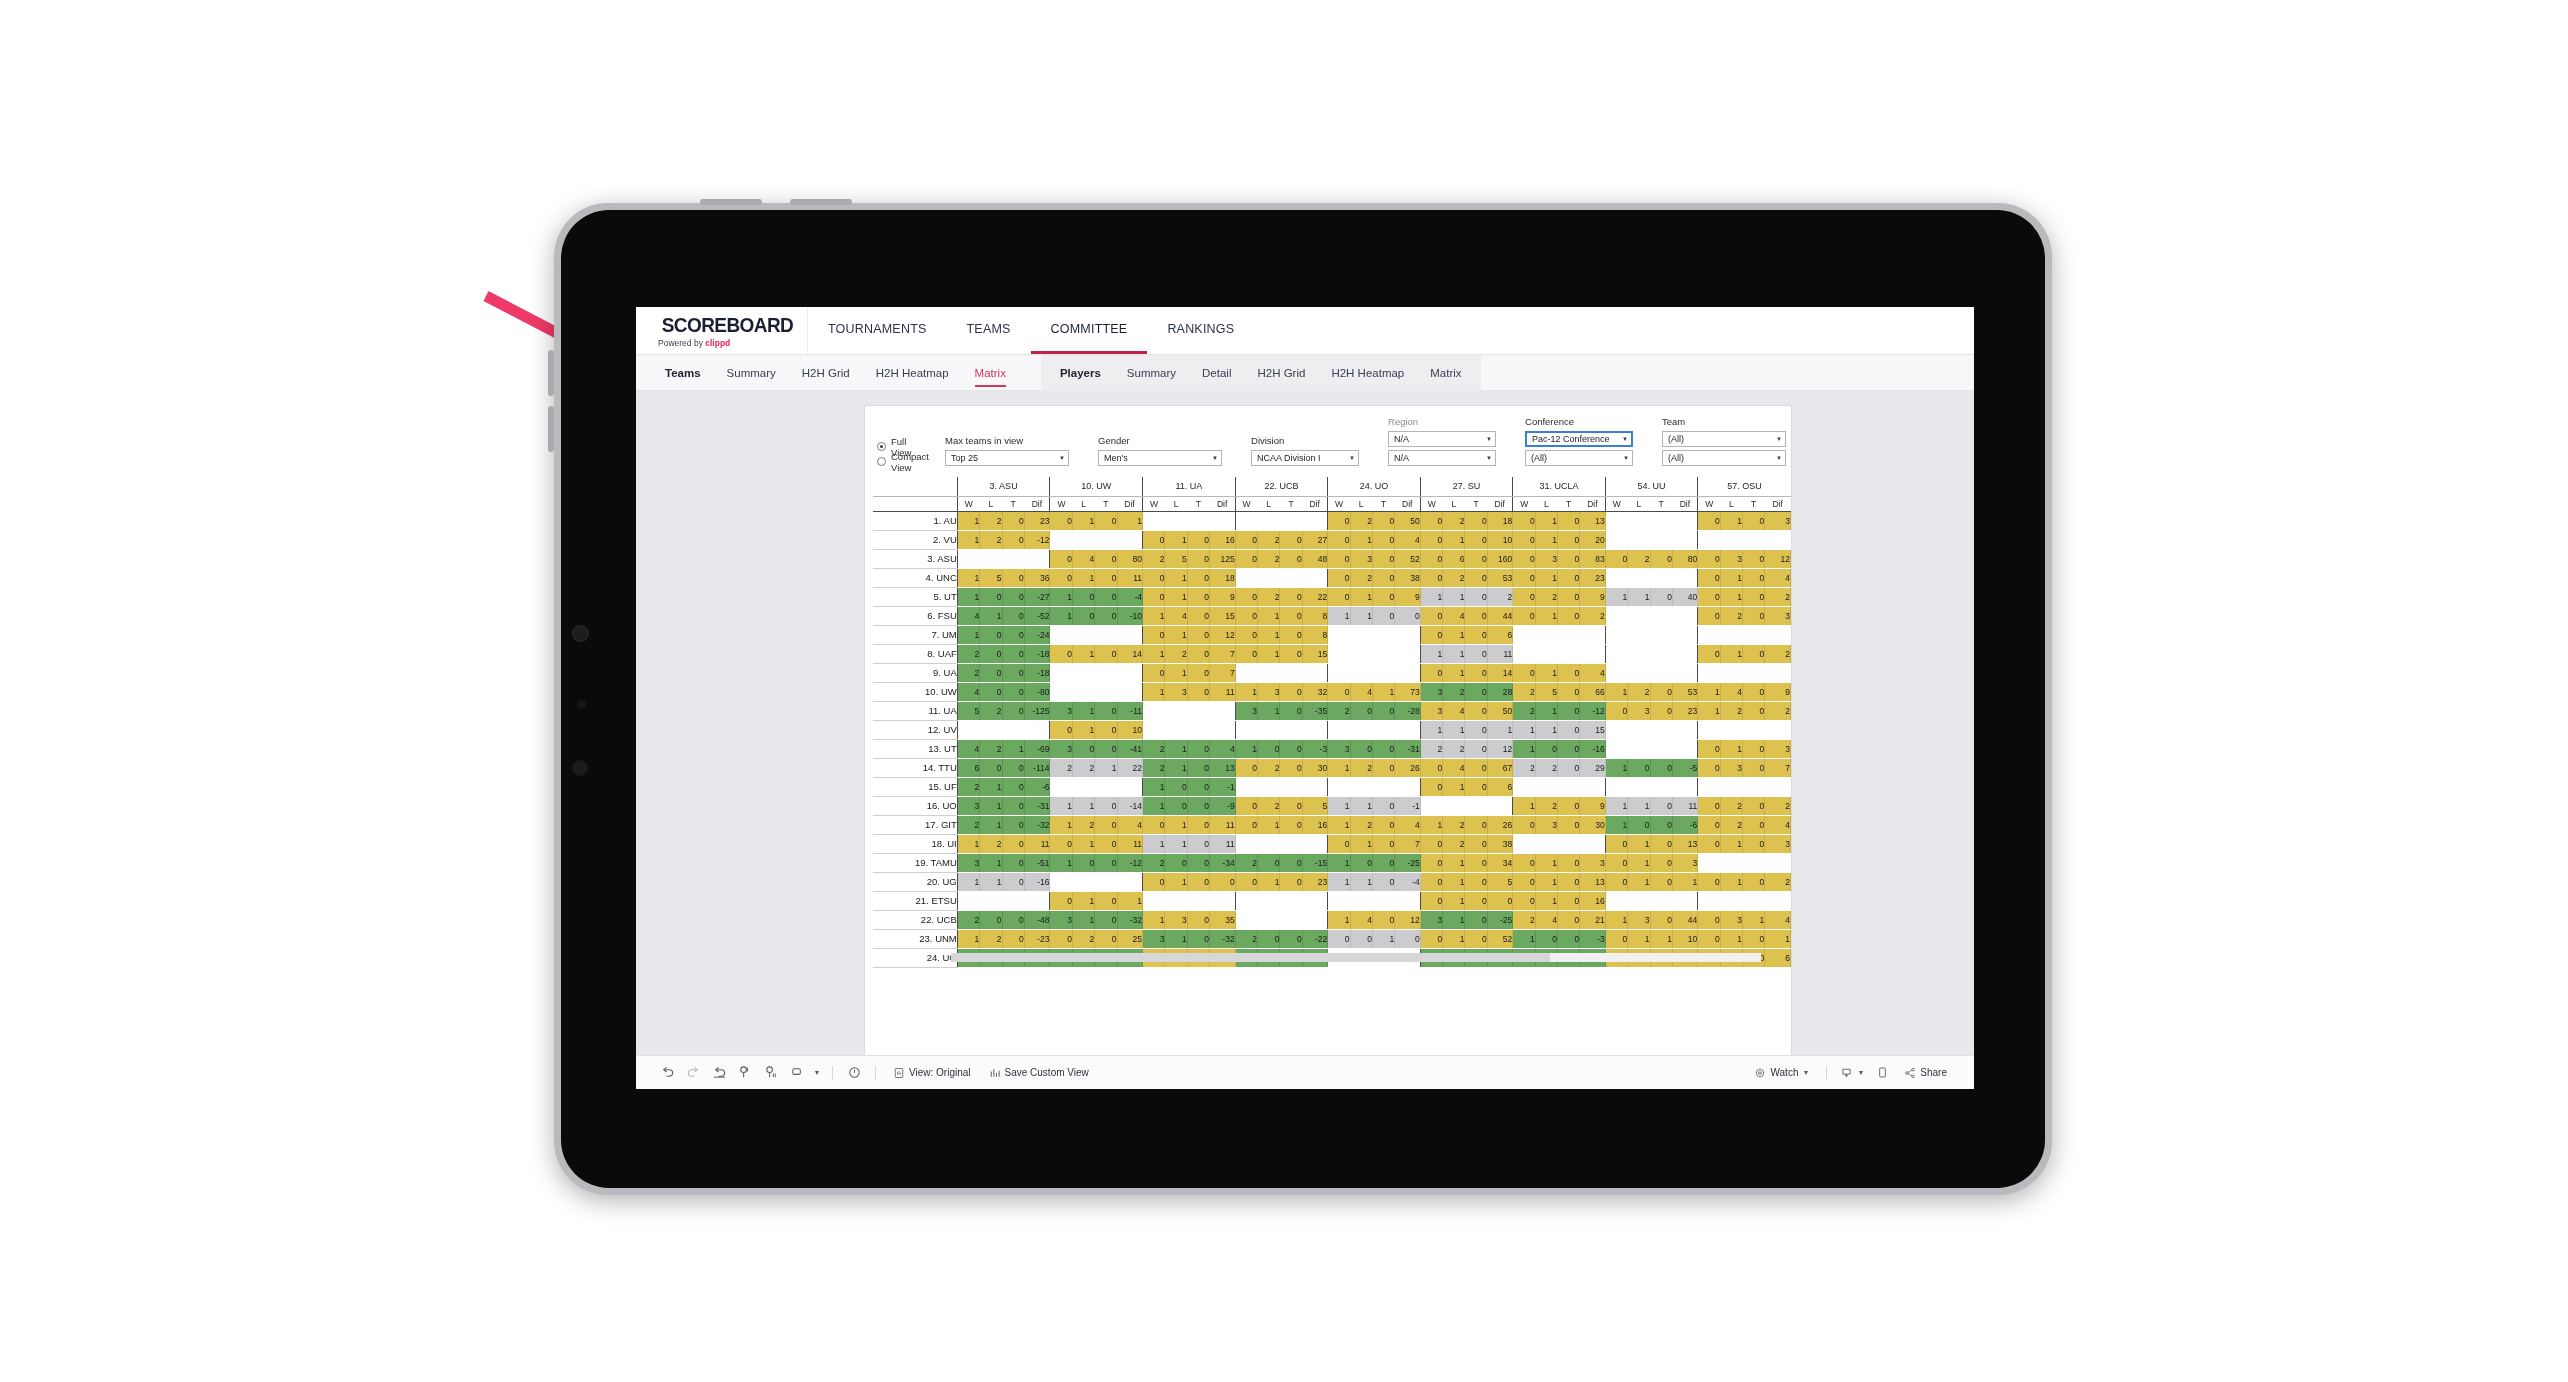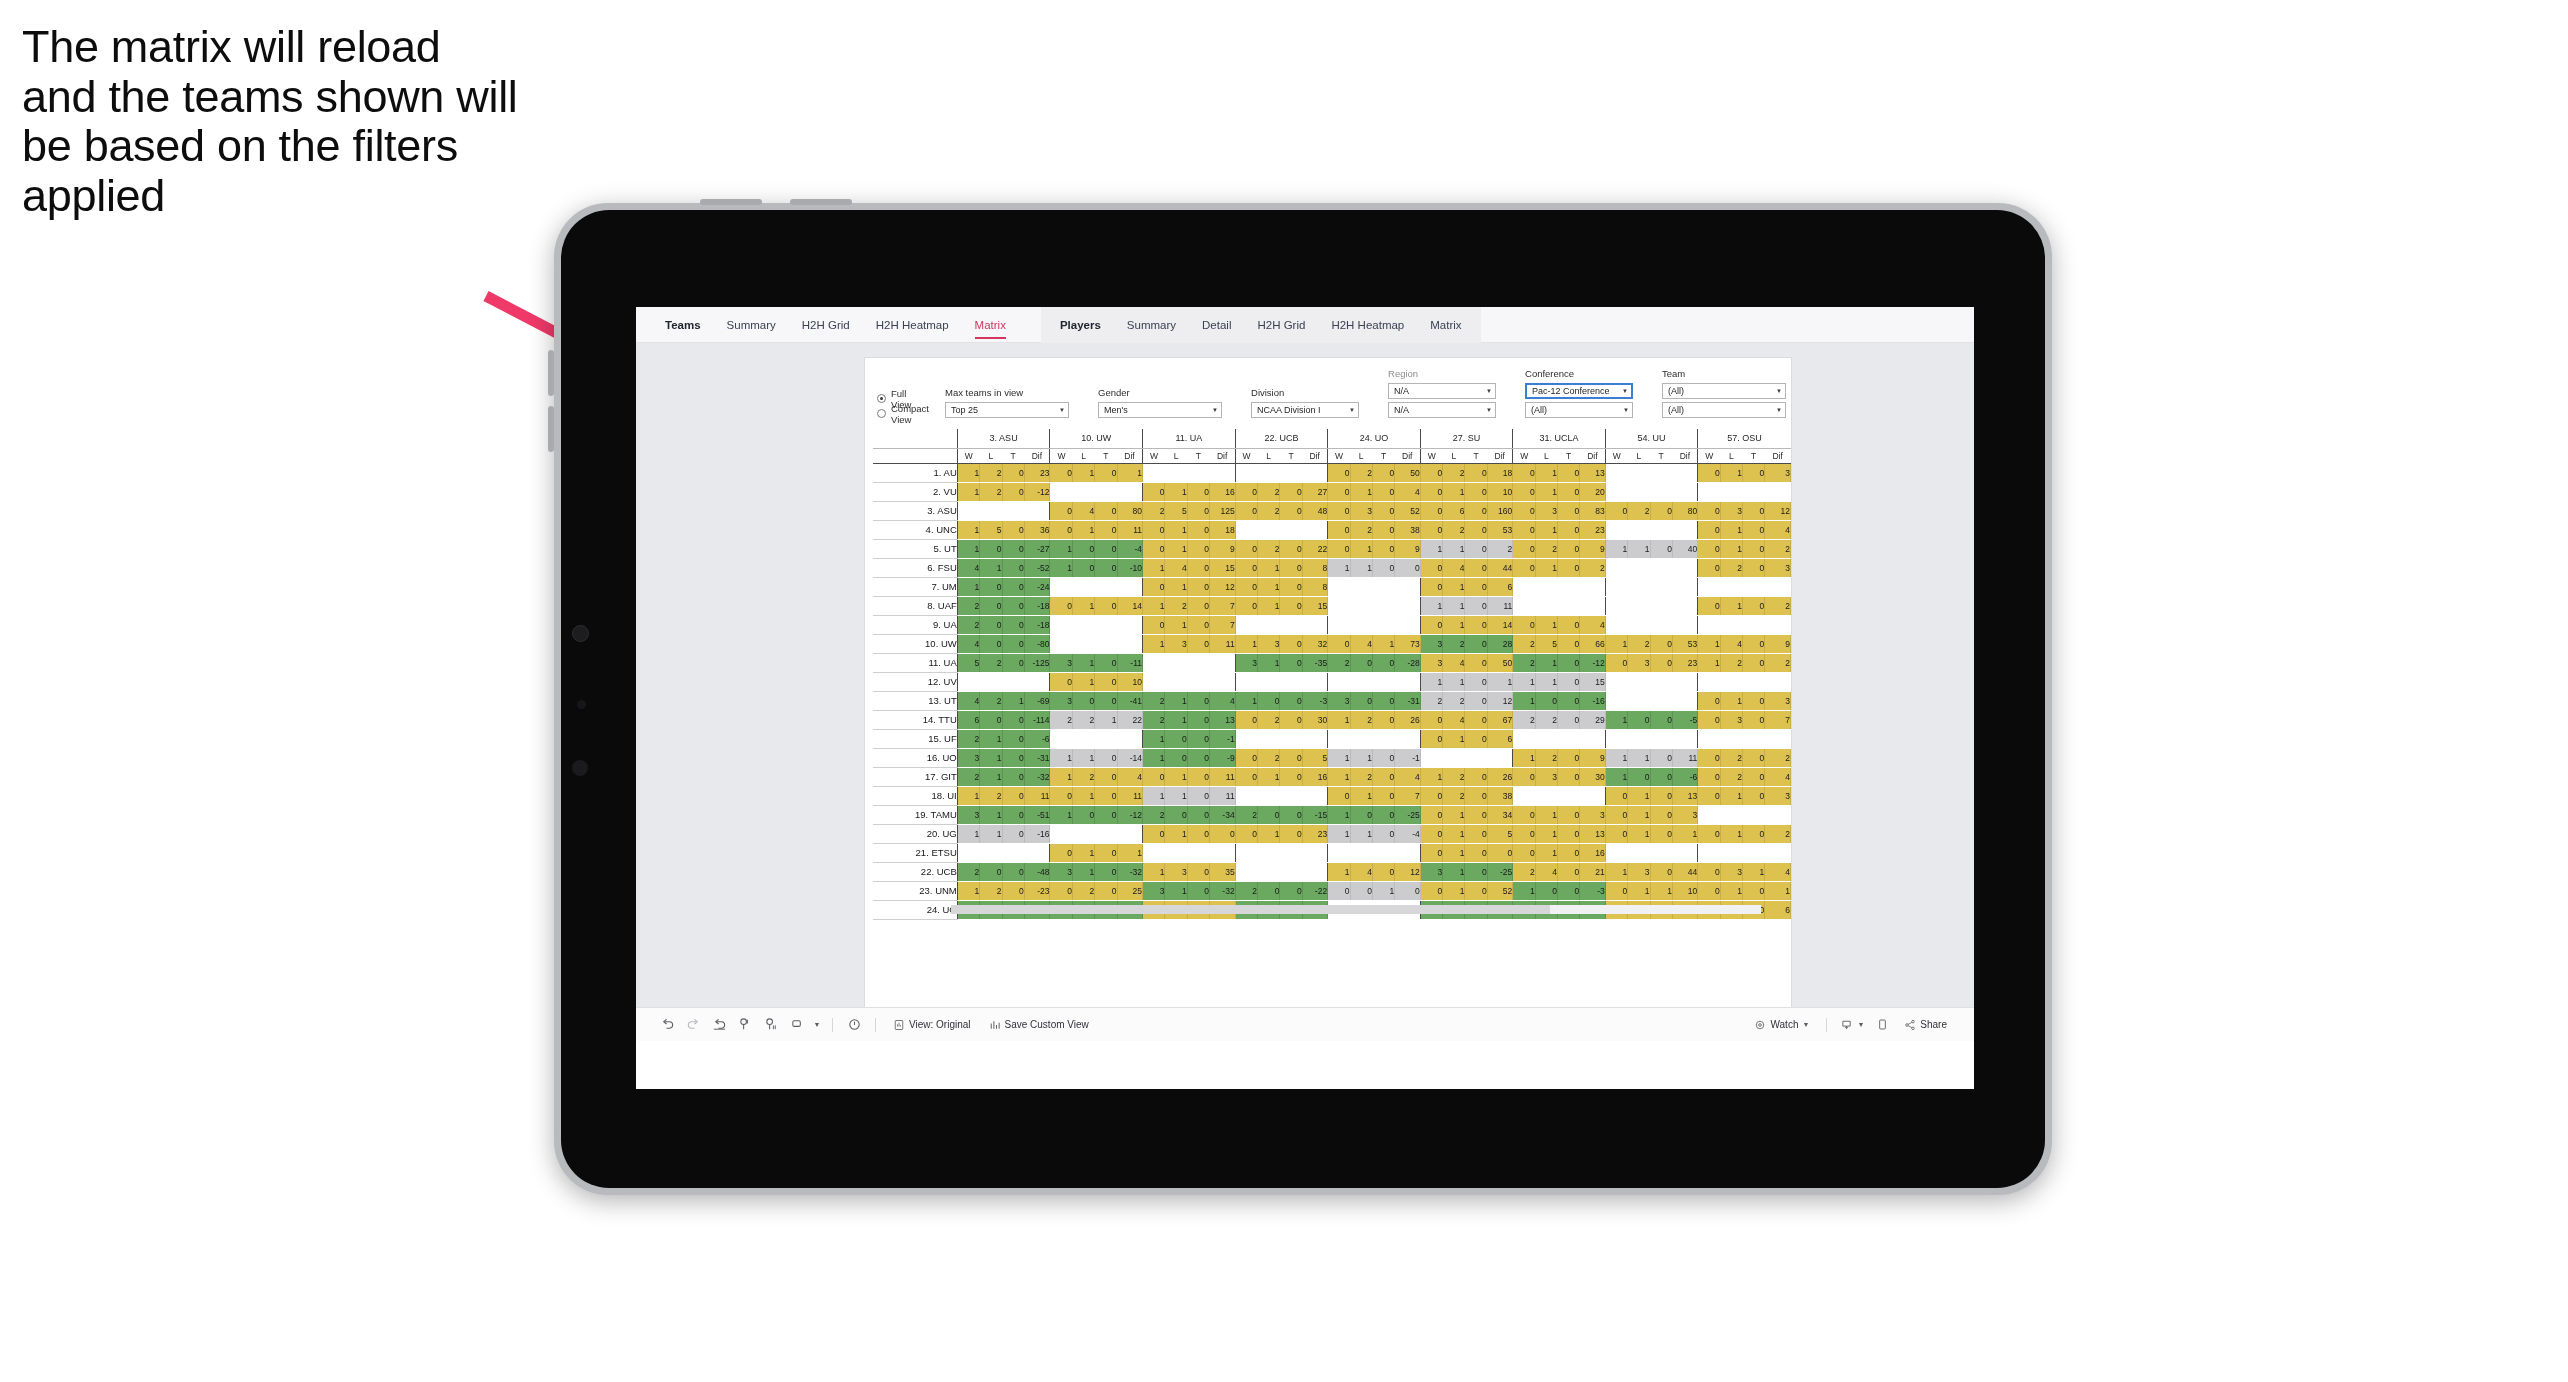--- a/index.html
+++ b/index.html
@@ -202,21 +202,20 @@
     color: #30303a; padding: 0 9px; cursor: pointer; white-space: nowrap;
   }
   .tb-spacer { flex: 1; }
   svg { display: block; }
 </style>
 </head>
 <body>
 
 <div id="stage">
 
-  <div class="annotation">The matrix will reload and the teams shown will be based on the filters applied</div>
 
   <svg class="arrow-svg" viewBox="0 0 460 250">
     <defs>
       <marker id="ah" markerWidth="6" markerHeight="6" refX="4.4" refY="3" orient="auto">
         <path d="M0,0 L6,3 L0,6 Z" fill="#ef3a69"></path>
       </marker>
     </defs>
     <line x1="6" y1="6" x2="420" y2="222" stroke="#ef3a69" stroke-width="11" marker-end="url(#ah)" stroke-linecap="butt"></line>
   </svg>
 
@@ -226,20 +225,43 @@
   <div class="side-btn" style="left:548px; top:350px; width:6px; height:46px;"></div>
   <div class="side-btn" style="left:548px; top:406px; width:6px; height:46px;"></div>
   <div class="side-btn" style="left:700px; top:199px; width:62px; height:6px;"></div>
   <div class="side-btn" style="left:790px; top:199px; width:62px; height:6px;"></div>
   <div class="cam-dot"></div>
   <div class="cam-dot2"></div>
   <div class="cam-dot3"></div>
 
   <div class="tablet-screen">
 
+    <div class="app-header">
+      <div class="logo-box">
+        <div class="logo-main">SCOREBOARD</div>
+        <div class="logo-sub">
+          <span>Powered by</span>
+          <span class="brand">clippd</span>
+        </div>
+      </div>
+      <div class="nav-tabs" id="nav-tabs">
+          <div class="nav-tab">
+            <span>TOURNAMENTS</span>
+          </div>
+          <div class="nav-tab">
+            <span>TEAMS</span>
+          </div>
+          <div class="nav-tab active">
+            <span>COMMITTEE</span>
+          </div>
+          <div class="nav-tab">
+            <span>RANKINGS</span>
+          </div>
+        </div>
+    </div>
 
     <div class="subbar">
       <div class="subgroup g1" id="sub1">
           <div class="subtab bold">Teams</div>
           <div class="subtab">Summary</div>
           <div class="subtab">H2H Grid</div>
           <div class="subtab">H2H Heatmap</div>
           <div class="subtab sel">Matrix</div>
         </div>
       <div class="subgroup g2" id="sub2">

